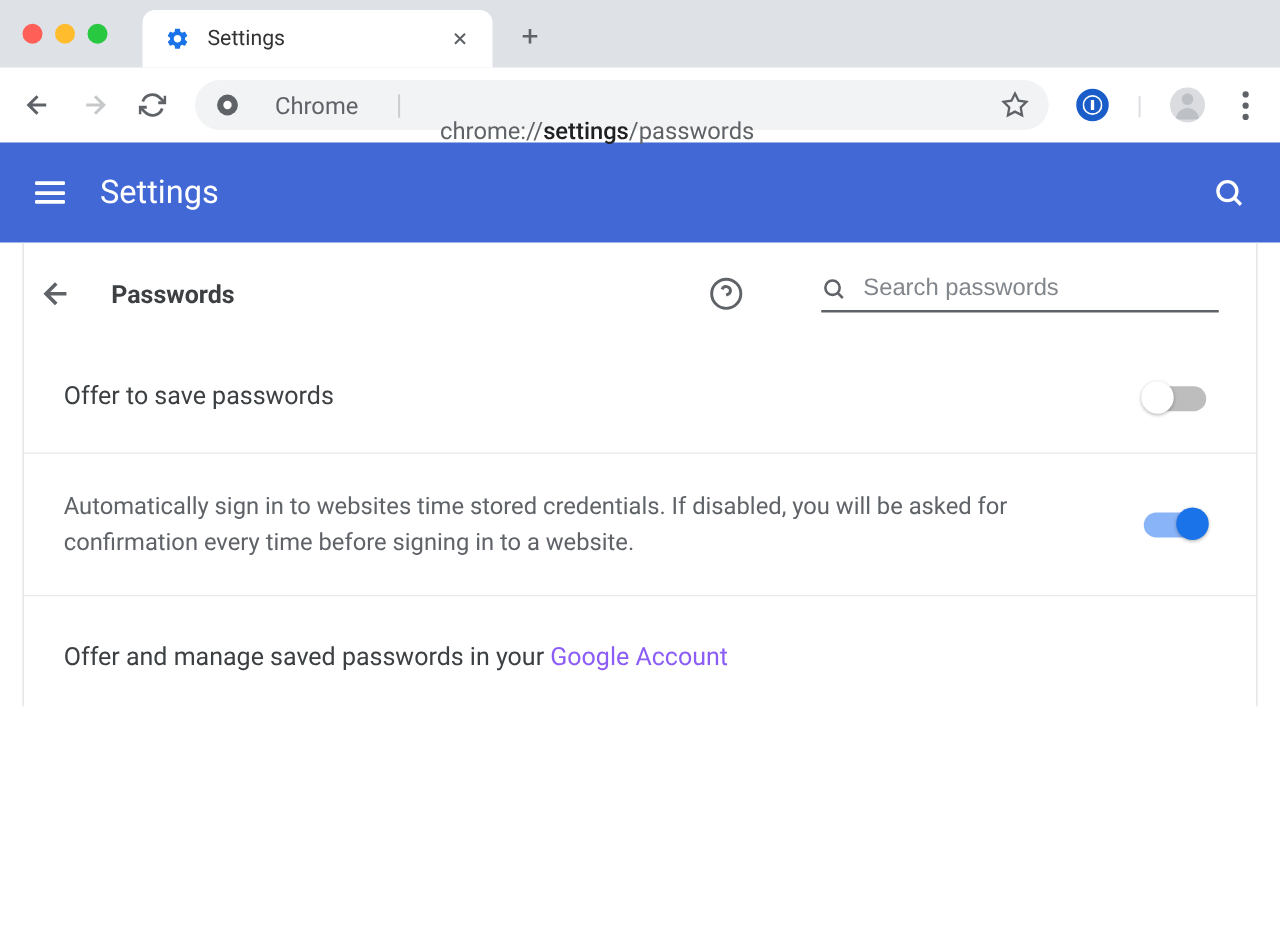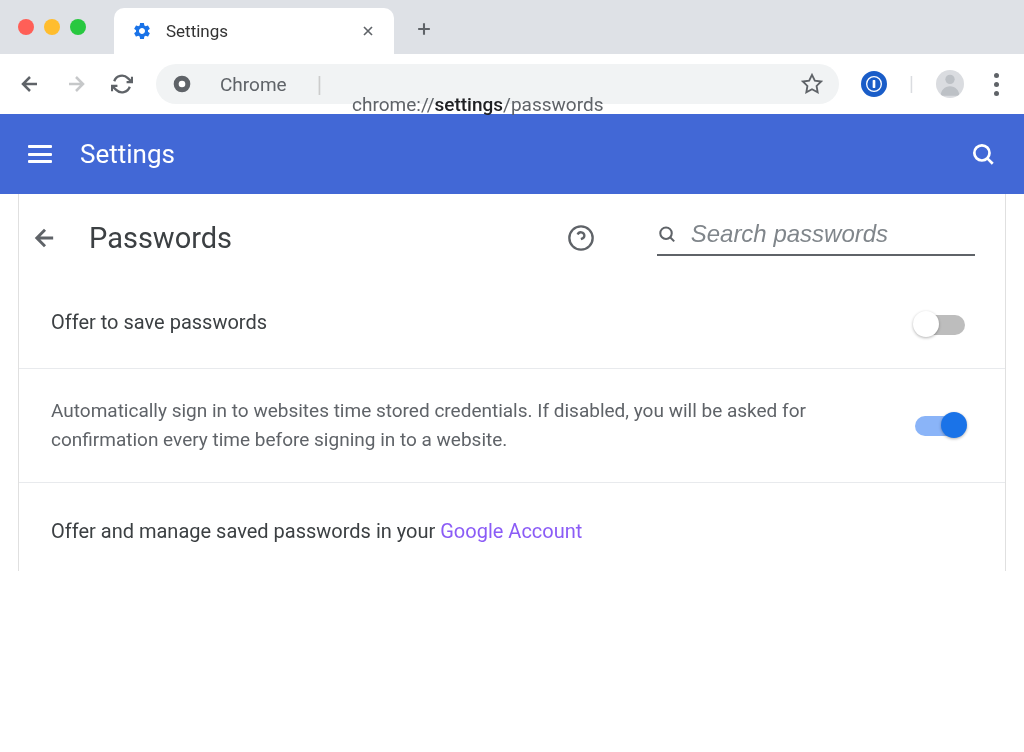--- a/index.html
+++ b/index.html
@@ -39,24 +39,24 @@
     .app-header { background: #4268d6; height: 80px; display: flex; align-items: center; padding: 0 28px; color: #fff; }
     .hamburger { width: 24px; height: 18px; display: flex; flex-direction: column; justify-content: space-between; margin-right: 28px; cursor: pointer; }
     .hamburger span { height: 3px; background: #fff; border-radius: 1px; }
     .app-title { font-size: 26px; font-weight: 400; }
     .header-search { margin-left: auto; width: 26px; height: 26px; cursor: pointer; }
     
     
     .content { padding: 0; border-left: 1px solid #e0e0e0; border-right: 1px solid #e0e0e0; margin: 0 18px; }
     .sub-header { display: flex; align-items: center; padding: 26px 30px 26px 12px; gap: 30px; }
     .back-arrow { width: 28px; height: 28px; cursor: pointer; }
-    .sub-title { font-size: 29px; color: #3c4043; font-weight: 400; }
+    .sub-title { font-size: 20px; color: #3c4043; font-weight: 700; }
     .help-icon { margin-left: auto; width: 28px; height: 28px; cursor: pointer; }
     .search-field { display: flex; align-items: center; gap: 14px; border-bottom: 2px solid #5f6368; padding-bottom: 6px; margin-left: 32px; width: 318px; }
-    .search-field input { border: none; outline: none; font-size: 24px; color: #8b5cf6; background: transparent; width: 100%; font-style: italic; }
+    .search-field input { border: none; outline: none; font-size: 19px; color: #8b5cf6; background: transparent; width: 100%; }
     .search-field input::placeholder { color: #80868b; }
     .search-mag { width: 22px; height: 22px; }
     
     .setting-row { display: flex; align-items: center; padding: 28px 40px 28px 32px; border-bottom: 1px solid #e8eaed; }
     .setting-row:first-of-type { padding-top: 60px; }
     .setting-text { flex: 1; padding-right: 40px; }
     .setting-title { font-size: 20px; color: #3c4043; margin-bottom: 6px; }
     .setting-desc { font-size: 19px; color: #5f6368; line-height: 1.5; }
     
     .toggle { width: 50px; height: 20px; border-radius: 12px; position: relative; cursor: pointer; flex-shrink: 0; }

